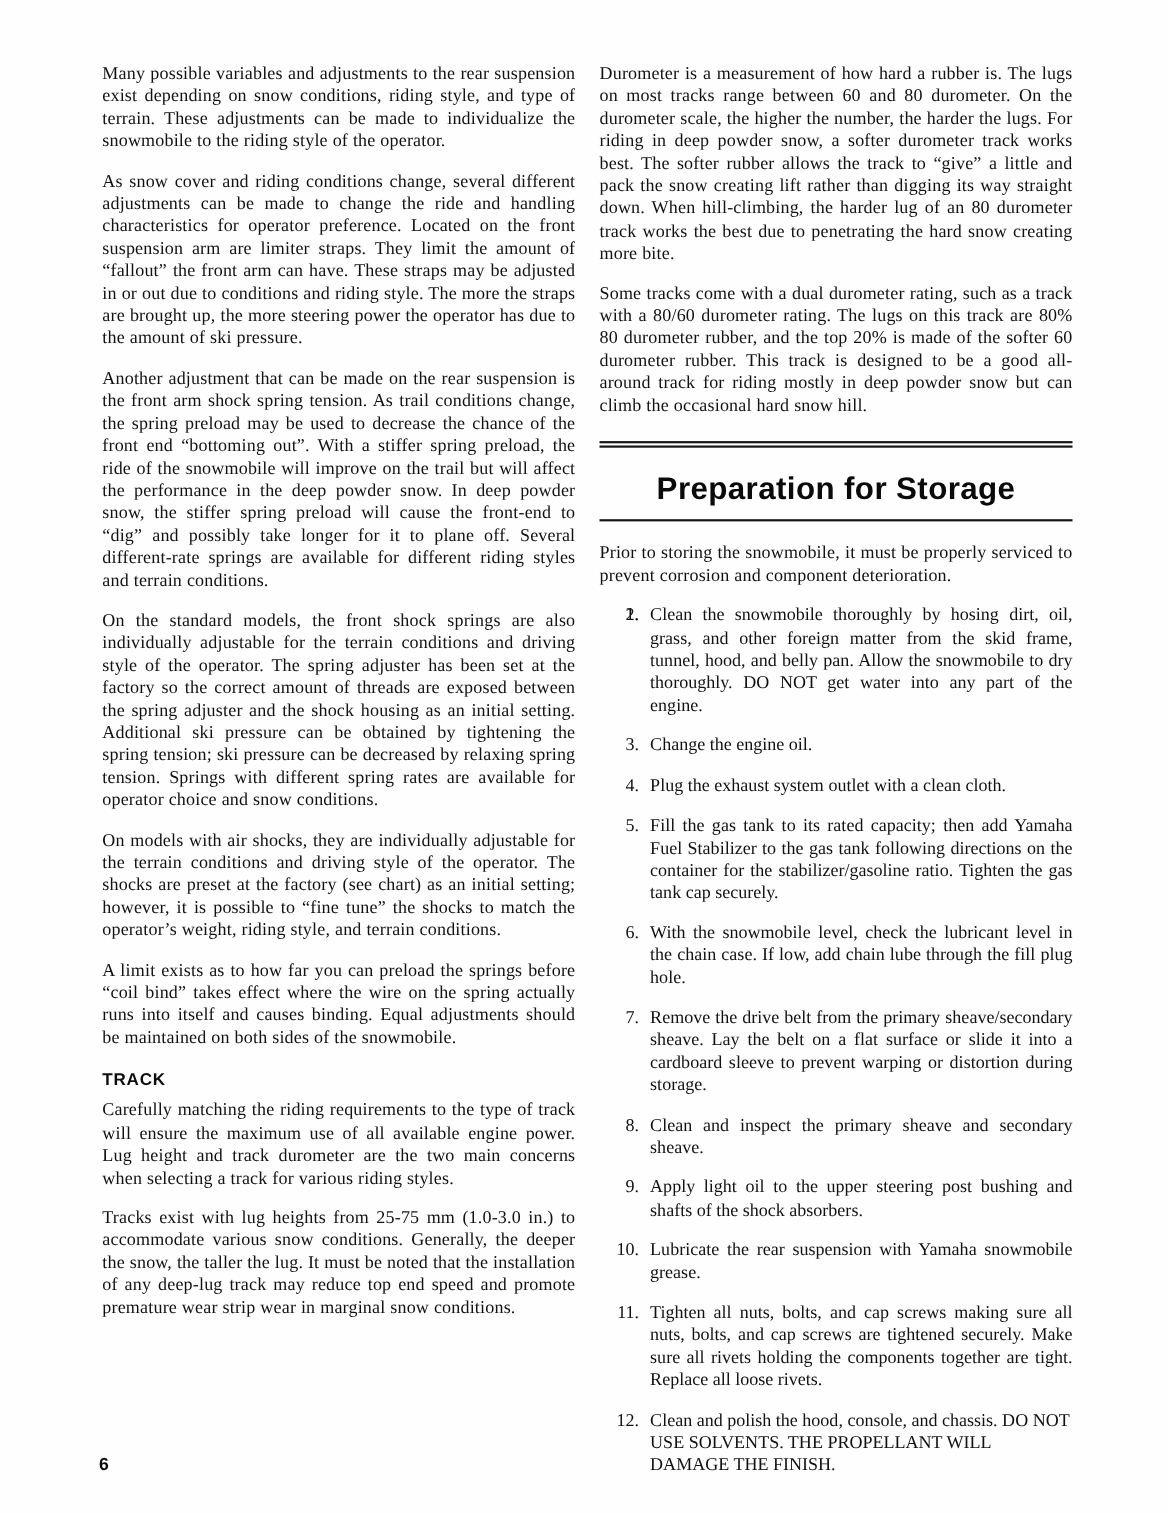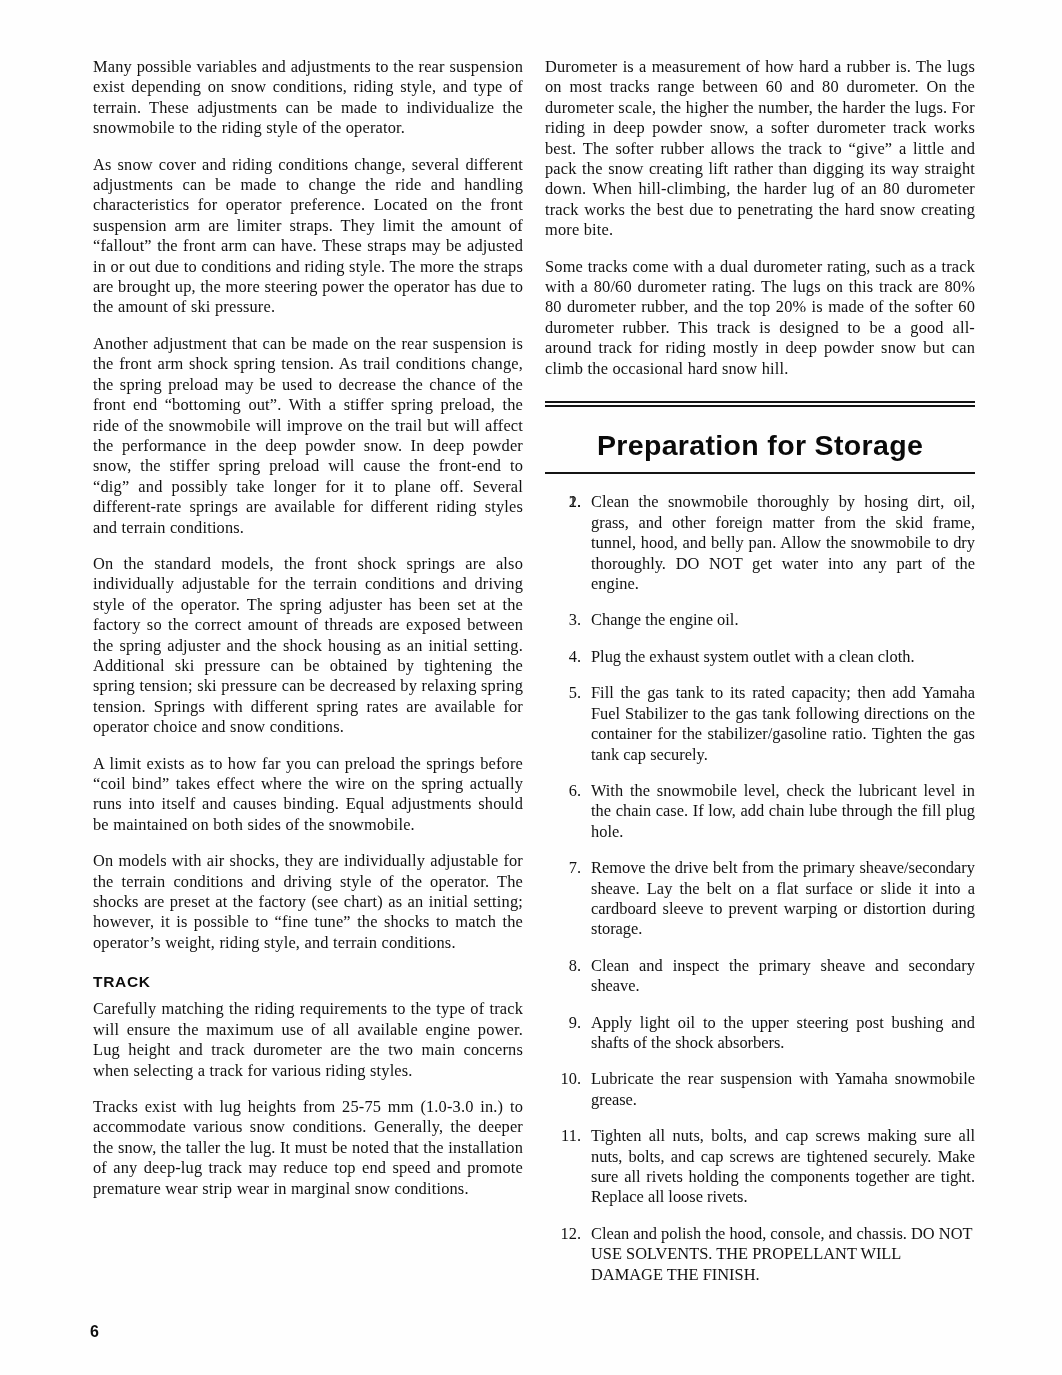--- a/index.html
+++ b/index.html
@@ -145,42 +145,43 @@
 <body>
 
 <div class="page">
   <div class="columns">
 
     <div class="col col-left">
       <p class="body-para">Many possible variables and adjustments to the rear suspension exist depending on snow conditions, riding style, and type of terrain. These adjustments can be made to individualize the snowmobile to the riding style of the operator.</p>
       <p class="body-para">As snow cover and riding conditions change, several different adjustments can be made to change the ride and handling characteristics for operator preference. Located on the front suspension arm are limiter straps. They limit the amount of “fallout” the front arm can have. These straps may be adjusted in or out due to conditions and riding style. The more the straps are brought up, the more steering power the operator has due to the amount of ski pressure.</p>
       <p class="body-para">Another adjustment that can be made on the rear suspension is the front arm shock spring tension. As trail conditions change, the spring preload may be used to decrease the chance of the front end “bottoming out”. With a stiffer spring preload, the ride of the snowmobile will improve on the trail but will affect the performance in the deep powder snow. In deep powder snow, the stiffer spring preload will cause the front-end to “dig” and possibly take longer for it to plane off. Several different-rate springs are available for different riding styles and terrain conditions.</p>
       <p class="body-para">On the standard models, the front shock springs are also individually adjustable for the terrain conditions and driving style of the operator. The spring adjuster has been set at the factory so the correct amount of threads are exposed between the spring adjuster and the shock housing as an initial setting. Additional ski pressure can be obtained by tightening the spring tension; ski pressure can be decreased by relaxing spring tension. Springs with different spring rates are available for operator choice and snow conditions.</p>
+      <p class="body-para">On models with air shocks, they are individually adjustable for the terrain conditions and driving style of the operator. The shocks are preset at the factory (see chart) as an initial setting; however, it is possible to “fine tune” the shocks to match the operator’s weight, riding style, and terrain conditions.</p>
       <p class="body-para">A limit exists as to how far you can preload the springs before “coil bind” takes effect where the wire on the spring actually runs into itself and causes binding. Equal adjustments should be maintained on both sides of the snowmobile.</p>
-      <p class="body-para">On models with air shocks, they are individually adjustable for the terrain conditions and driving style of the operator. The shocks are preset at the factory (see chart) as an initial setting; however, it is possible to “fine tune” the shocks to match the operator’s weight, riding style, and terrain conditions.</p>
 
       <h3 class="sub-head">TRACK</h3>
 
       <p class="body-para">Carefully matching the riding requirements to the type of track will ensure the maximum use of all available engine power. Lug height and track durometer are the two main concerns when selecting a track for various riding styles.</p>
       <p class="body-para">Tracks exist with lug heights from 25-75 mm (1.0-3.0 in.) to accommodate various snow conditions. Generally, the deeper the snow, the taller the lug. It must be noted that the installation of any deep-lug track may reduce top end speed and promote premature wear strip wear in marginal snow conditions.</p>
     </div>
 
     <div class="col col-right">
       <p class="body-para">Durometer is a measurement of how hard a rubber is. The lugs on most tracks range between 60 and 80 durometer. On the durometer scale, the higher the number, the harder the lugs. For riding in deep powder snow, a softer durometer track works best. The softer rubber allows the track to “give” a little and pack the snow creating lift rather than digging its way straight down. When hill-climbing, the harder lug of an 80 durometer track works the best due to penetrating the hard snow creating more bite.</p>
       <p class="body-para">Some tracks come with a dual durometer rating, such as a track with a 80/60 durometer rating. The lugs on this track are 80% 80 durometer rubber, and the top 20% is made of the softer 60 durometer rubber. This track is designed to be a good all-around track for riding mostly in deep powder snow but can climb the occasional hard snow hill.</p>
 
       <div class="section-header">
         <div class="rule-double">
           <div class="r1"></div>
           <div class="r2"></div>
         </div>
         <div class="section-title">Preparation for Storage</div>
         <div class="rule-single"></div>
       </div>
 
+      <p class="body-para">Prior to storing the snowmobile, it must be properly serviced to prevent corrosion and component deterioration.</p>
 
       <ol class="steps">
         <li>
           <span class="num">1.</span>
         </li>
         <li>
           <span class="num">2.</span>
           <span class="txt">Clean the snowmobile thoroughly by hosing dirt, oil, grass, and other foreign matter from the skid frame, tunnel, hood, and belly pan. Allow the snowmobile to dry thoroughly. DO NOT get water into any part of the engine.</span>
         </li>
         <li class="ragged">

